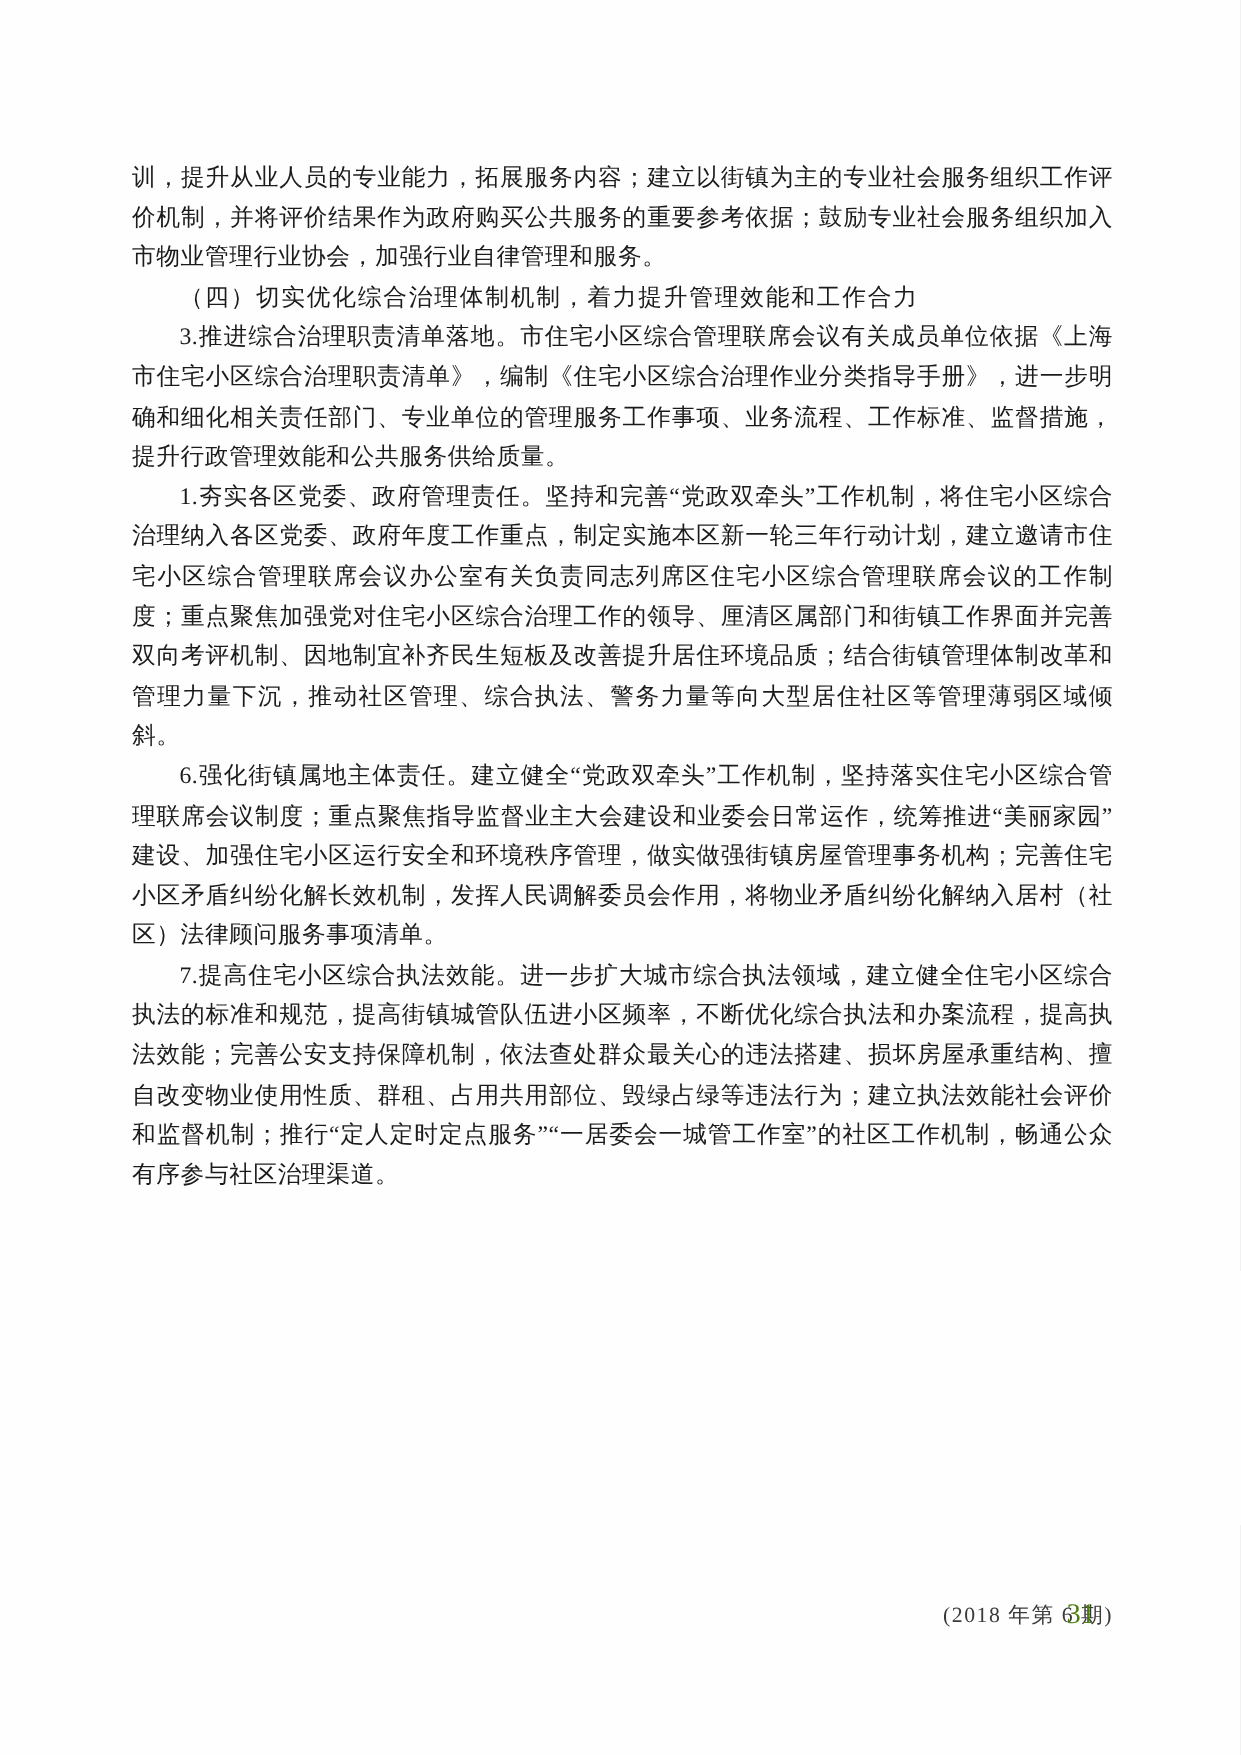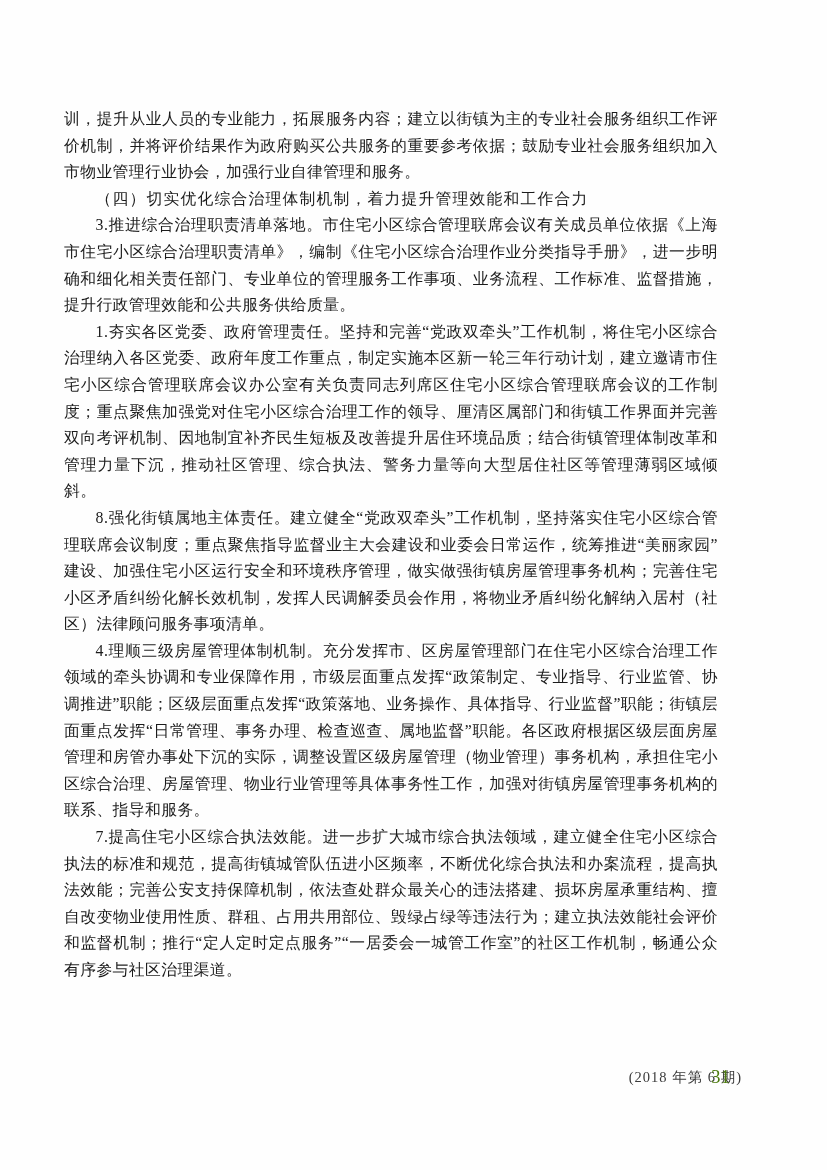--- a/index.html
+++ b/index.html
@@ -7,21 +7,21 @@
     padding: 0;
     background: #e8e8e8;
   }
   .page {
     position: relative;
     width: 827px;
     height: 1170px;
     margin: 0 auto;
     background: #fefefe;
     box-sizing: border-box;
-    padding: 106px 85px 0 64px;
+    padding: 106px 85px 0 88px;
     font-family: "Liberation Serif", "DejaVu Serif", serif;
     color: #1b1b1b;
     overflow: hidden;
   }
   .content {
     width: 654px;
   }
   .para {
     margin: 0;
     font-size: 15.8px;
@@ -61,22 +61,21 @@
 </style>
 </head>
 <body>
 
 <div class="page">
   <div class="content">
     <p class="para noindent">训，提升从业人员的专业能力，拓展服务内容；建立以街镇为主的专业社会服务组织工作评价机制，并将评价结果作为政府购买公共服务的重要参考依据；鼓励专业社会服务组织加入市物业管理行业协会，加强行业自律管理和服务。</p>
     <p class="para kaiti">（四）切实优化综合治理体制机制，着力提升管理效能和工作合力</p>
     <p class="para">3.推进综合治理职责清单落地。市住宅小区综合管理联席会议有关成员单位依据《上海市住宅小区综合治理职责清单》，编制《住宅小区综合治理作业分类指导手册》，进一步明确和细化相关责任部门、专业单位的管理服务工作事项、业务流程、工作标准、监督措施，提升行政管理效能和公共服务供给质量。</p>
     <p class="para">1.夯实各区党委、政府管理责任。坚持和完善“党政双牵头”工作机制，将住宅小区综合治理纳入各区党委、政府年度工作重点，制定实施本区新一轮三年行动计划，建立邀请市住宅小区综合管理联席会议办公室有关负责同志列席区住宅小区综合管理联席会议的工作制度；重点聚焦加强党对住宅小区综合治理工作的领导、厘清区属部门和街镇工作界面并完善双向考评机制、因地制宜补齐民生短板及改善提升居住环境品质；结合街镇管理体制改革和管理力量下沉，推动社区管理、综合执法、警务力量等向大型居住社区等管理薄弱区域倾斜。</p>
-    <p class="para">8.强化街镇属地主体责任。建立健全“党政双牵头”工作机制，坚持落实住宅小区综合管理联席会议制度；重点聚焦指导监督业主大会建设和业委会日常运作，统筹推进“美丽家园”建设、加强住宅小区运行安全和环境秩序管理，做实做强街镇房屋管理事务机构；完善住宅小区矛盾纠纷化解长效机制，发挥人民调解委员会作用，将物业矛盾纠纷化解纳入居村（社区）法律顾问服务事项清单。</p>
-    <p class="para">4.理顺三级房屋管理体制机制。充分发挥市、区房屋管理部门在住宅小区综合治理工作领域的牵头协调和专业保障作用，市级层面重点发挥“政策制定、专业指导、行业监管、协调推进”职能；区级层面重点发挥“政策落地、业务操作、具体指导、行业监督”职能；街镇层面重点发挥“日常管理、事务办理、检查巡查、属地监督”职能。各区政府根据区级层面房屋管理和房管办事处下沉的实际，调整设置区级房屋管理（物业管理）事务机构，承担住宅小区综合治理、房屋管理、物业行业管理等具体事务性工作，加强对街镇房屋管理事务机构的联系、指导和服务。</p>
+    <p class="para">6.强化街镇属地主体责任。建立健全“党政双牵头”工作机制，坚持落实住宅小区综合管理联席会议制度；重点聚焦指导监督业主大会建设和业委会日常运作，统筹推进“美丽家园”建设、加强住宅小区运行安全和环境秩序管理，做实做强街镇房屋管理事务机构；完善住宅小区矛盾纠纷化解长效机制，发挥人民调解委员会作用，将物业矛盾纠纷化解纳入居村（社区）法律顾问服务事项清单。</p>
     <p class="para">7.提高住宅小区综合执法效能。进一步扩大城市综合执法领域，建立健全住宅小区综合执法的标准和规范，提高街镇城管队伍进小区频率，不断优化综合执法和办案流程，提高执法效能；完善公安支持保障机制，依法查处群众最关心的违法搭建、损坏房屋承重结构、擅自改变物业使用性质、群租、占用共用部位、毁绿占绿等违法行为；建立执法效能社会评价和监督机制；推行“定人定时定点服务”“一居委会一城管工作室”的社区工作机制，畅通公众有序参与社区治理渠道。</p>
 
   </div>
 
   <div class="footer">
     <span class="issue">(2018 年第 6 期)</span>
     <span class="pagenum">31</span>
   </div>
 </div>
 

